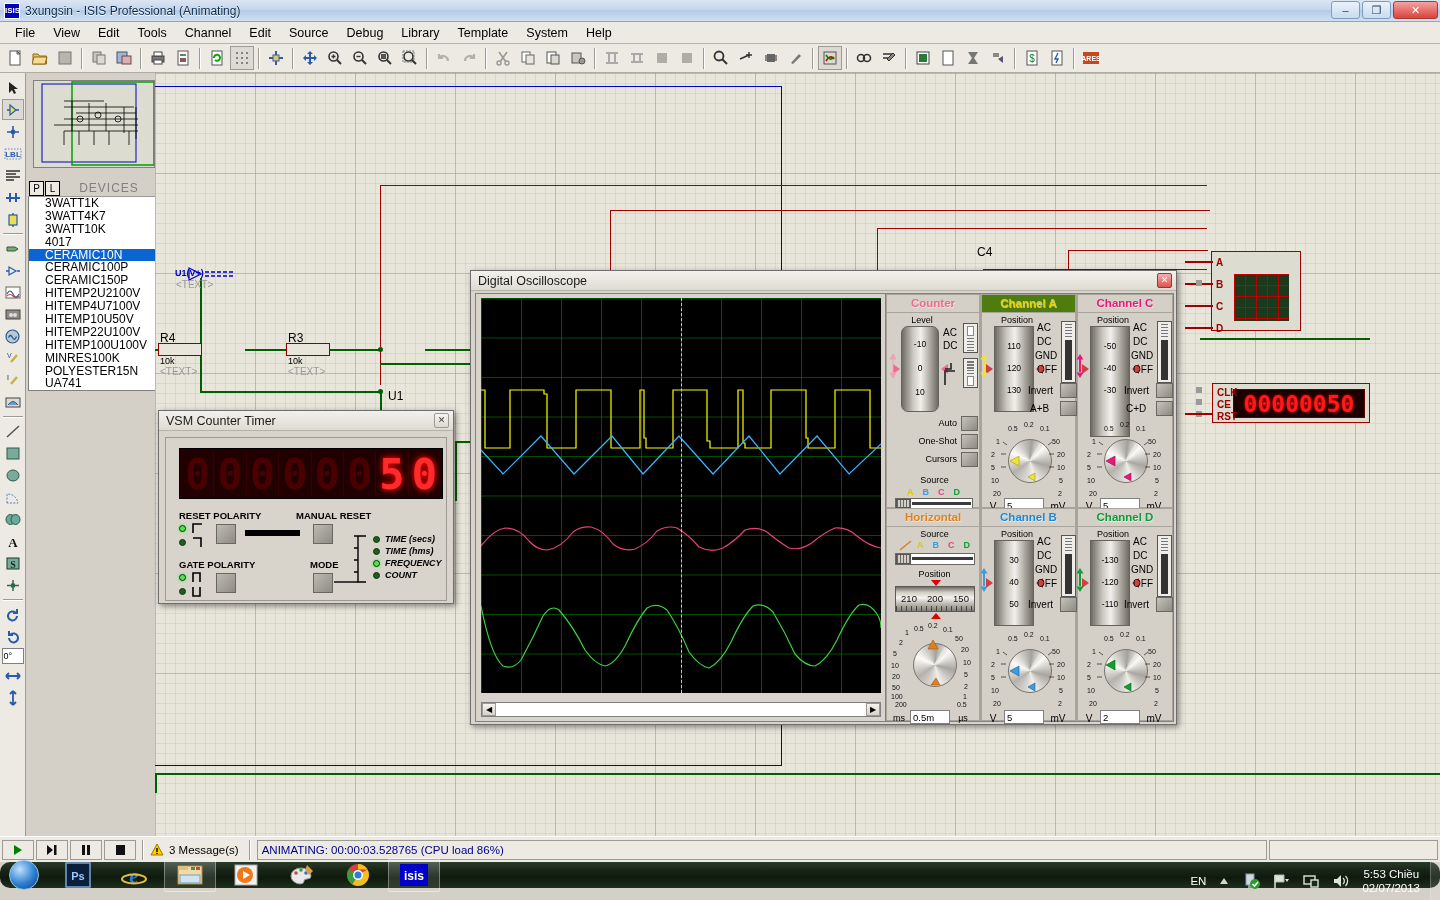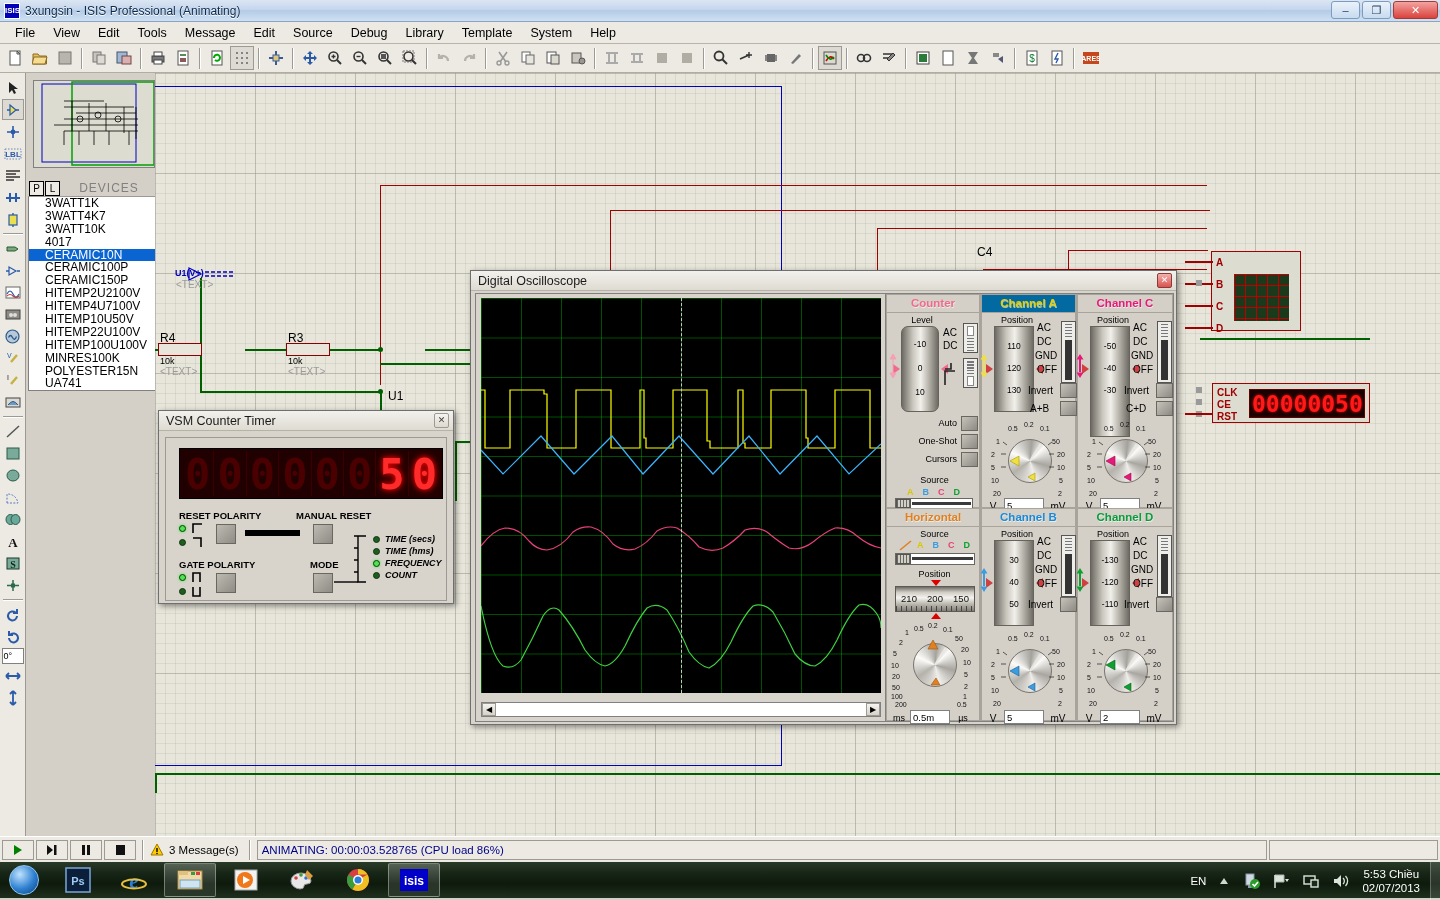--- a/index.html
+++ b/index.html
@@ -267,23 +267,23 @@
   }
   .sb-sep { width:2px;height:20px;border-left:1px solid #9c9a92;border-right:1px solid #fff;margin:0 4px; }
   .sb-msg { font-size:11.5px; display:flex;align-items:center;gap:5px; padding-right:4px;}
   .sb-field {
     height:20px;border:1px solid #9c9a92;background:#eceae3;
     font-size:11.5px;line-height:18px;padding:0 4px;color:#00008b;
   }
 
   
   .taskbar {
-    position:absolute; left:0; top:862px; width:1440px; height:36px;
+    position:absolute; left:0; top:862px; width:1440px; height:26px;
     background:linear-gradient(to bottom,#2a3a28 0%,#182617 30%,#0d1a0c 60%,#1f2e1d 100%);
-    display:flex; align-items:center;
+    display:flex; align-items:center;border-radius:10px;
   }
   .tb-start {
     width:48px;height:36px;display:flex;align-items:center;justify-content:center;
   }
   .orb {
     width:30px;height:30px;border-radius:50%;
     background:radial-gradient(circle at 35% 30%,#bfe2ff,#2d7fd0 55%,#0b3f7a 100%);
     border:1px solid #8fc5f0; position:relative;
   }
   .tb-item {
@@ -312,21 +312,21 @@
       <div class="win-btn">❐</div>
       <div class="win-btn close">✕</div>
     </div>
   </div>
 
   <div class="menubar">
     <div class="menu-item">File</div>
     <div class="menu-item">View</div>
     <div class="menu-item">Edit</div>
     <div class="menu-item">Tools</div>
-    <div class="menu-item">Message</div>
+    <div class="menu-item">Channel</div>
     <div class="menu-item">Edit</div>
     <div class="menu-item">Source</div>
     <div class="menu-item">Debug</div>
     <div class="menu-item">Library</div>
     <div class="menu-item">Template</div>
     <div class="menu-item">System</div>
     <div class="menu-item">Help</div>
   </div>
 
   <div class="toolbar">
@@ -864,21 +864,21 @@
     <div class="pinlbl" style="left:1061px;top:206px">B</div>
     <div class="pinlbl" style="left:1061px;top:228px">C</div>
     <div class="pinlbl" style="left:1061px;top:250px">D</div>
     <div class="wire red" style="left:1030px;top:188px;width:28px;height:1.5px;"></div>
     <div class="wire red" style="left:1030px;top:210px;width:28px;height:1.5px;"></div>
     <div class="wire red" style="left:1030px;top:232px;width:28px;height:1.5px;"></div>
     <div class="wire red" style="left:1030px;top:254px;width:28px;height:1.5px;"></div>
     <div class="pinsq" style="left:1041px;top:207px"></div>
 
     <div class="counter-comp" style="left:1057px;top:310px;width:158px;height:40px;">
-      <div class="seg-display" style="position:absolute;left:36px;top:5px;width:116px;height:29px;">
+      <div class="seg-display" style="position:absolute;left:20px;top:5px;width:132px;height:29px;">
         <div class="digit" style="flex:1;text-align:center;font-size:23px;line-height:25px;">00000050</div>
       </div>
     </div>
     <div class="pinlbl" style="left:1062px;top:314px">CLK</div>
     <div class="pinlbl" style="left:1062px;top:326px">CE</div>
     <div class="pinlbl" style="left:1062px;top:338px">RST</div>
     <div class="pinsq" style="left:1041px;top:314px"></div>
     <div class="pinsq" style="left:1041px;top:326px"></div>
     <div class="pinsq" style="left:1041px;top:338px"></div>
     <div class="wire red" style="left:1030px;top:340px;width:28px;height:1.5px;"></div>
@@ -1023,21 +1023,21 @@
               <span style="color:#e8407a">C</span>
               <span style="color:#10a030">D</span>
             </div>
             <div class="srcslider" style="left:8px;top:203px;width:78px;height:11px">
               <div class="thumb"></div>
                 <div class="bar2"></div>
             </div>
           </div>
 
           <div class="panel" style="width:96px">
-            <div class="panel-hdr" style="color:#e8d000;background:#0369a1">Channel A</div>
+            <div class="panel-hdr" style="color:#e8d000;background:#4d7c0f">Channel A</div>
             <div class="mini" style="position:absolute;left:8px;top:20px;width:54px">Position</div>
             <div class="vslider" style="left:12px;top:31px;width:40px;height:86px;">
               <div class="tick" style="top:14px">110</div>
               <div class="tick" style="top:36px">120</div>
               <div class="tick" style="top:58px">130</div>
             </div>
             <div class="arrow-r" style="left:4px;top:69px;border-left:7px solid #d04040;"></div>
             <div class="arrow-r" style="left:54px;top:69px;border-right:7px solid #d04040;"></div>
             <svg style="position:absolute;left:-3px;top:58px" width="10" height="26">
                 <path d="M5 1 l3.5 5.5 h-7 z M5 25 l3.5 -5.5 h-7 z M4 6 h2 v14 h-2 z" fill="#f0e040"></path>

